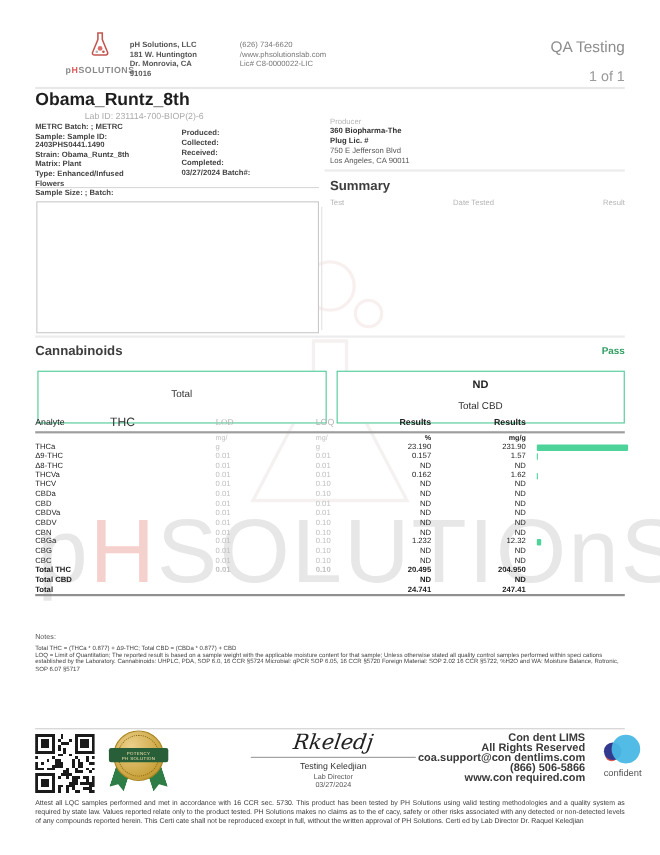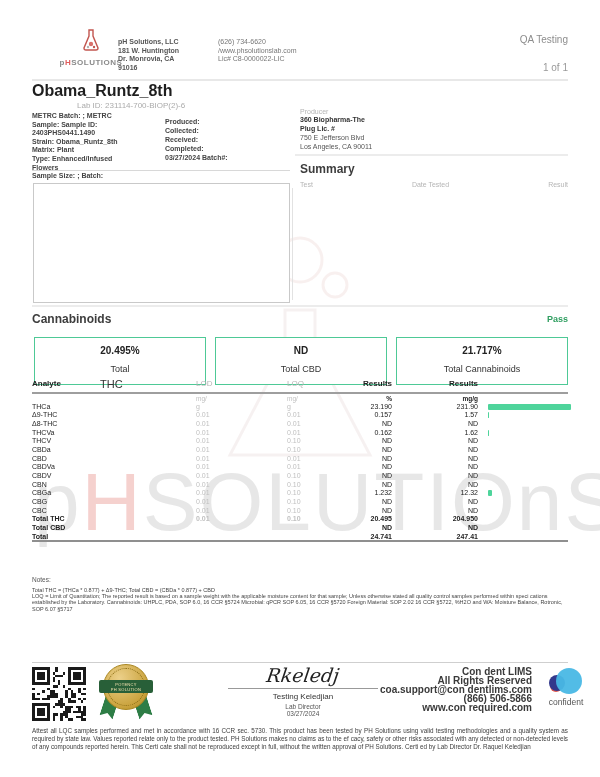--- a/index.html
+++ b/index.html
@@ -12,22 +12,22 @@
   .wm-flask { position:absolute; left:200px; top:230px; z-index:0; opacity:.5; }
 
   .layer { position:relative; z-index:1; }
 
   
   .logo-wrap { position:absolute; left:56px; top:28px; width:70px; text-align:center; }
   .logo-word { font-size:8px; letter-spacing:.5px; color:#8a8a8a; font-weight:700; margin-top:2px; }
   .logo-word .accent { color:#e05c5c; }
   .lab-block { position:absolute; left:118px; top:38px; width:92px; font-size:7px; font-weight:700; color:#555; line-height:8.6px; }
   .contact-block { position:absolute; left:218px; top:38px; width:120px; font-size:7px; color:#777; line-height:8.6px; }
-  .qa-label { position:absolute; right:32px; top:34px; font-size:10px; color:#8d8d8d; }
-  .page-num { position:absolute; right:32px; top:62px; font-size:10px; color:#9a9a9a; }
+  .qa-label { position:absolute; right:32px; top:34px; font-size:14px; color:#8d8d8d; }
+  .page-num { position:absolute; right:32px; top:62px; font-size:13px; color:#9a9a9a; }
   .rule-header { position:absolute; left:32px; right:32px; top:79px; height:2px; background:#e8e8e8; }
 
   
   .sample-name { position:absolute; left:32px; top:82px; font-size:16px; font-weight:700; color:#1e1e1e; }
   .lab-id { position:absolute; left:32px; top:101px; font-size:8px; color:#ababab;margin-left:45px; }
   .sample-info { position:absolute; left:32px; top:112px; width:132px; font-size:7px; font-weight:700; color:#444; line-height:8.6px; }
   .sample-info-rule { position:absolute; left:32px; top:169.5px; width:258px; height:1px; background:#d8d8d8; }
   .sample-size-label { position:absolute; left:32px; top:172px; font-size:7px; font-weight:700; color:#444; }
   .sample-box { position:absolute; left:33px; top:183px; width:257px; height:120px; border:1px solid #c9c9c9; background:#fff; }
   .dates-block { position:absolute; left:165px; top:117px; width:110px; font-size:7px; font-weight:700; color:#444; line-height:9px; }
@@ -46,23 +46,23 @@
   .cann-title { position:absolute; left:32px; top:312px; font-size:12px; font-weight:700; color:#3d3d3d; }
   .cann-pass { position:absolute; right:32px; top:314px; font-size:9px; font-weight:700; color:#2f9e60; }
   .cboxes { position:absolute; left:34px; right:32px; top:337px; display:flex; gap:9px; }
   .cbox { flex:1; height:48px; border:1.5px solid #4ec996; background:#fff; text-align:center; padding-top:7px; }
   .cbox-val { font-size:10px; font-weight:700; color:#222; }
   .cbox-label { font-size:9px; color:#333; margin-top:8px; }
 
   
   .atable { position:absolute; left:32px; top:379px; width:536px; }
   .thead-row { position:relative; height:12px; }
-  .thead-row .h-analyte { position:absolute; left:0; font-size:8px; font-weight:700; color:#222; }
+  .thead-row .h-analyte { position:absolute; left:0; font-size:8px; font-weight:400; color:#222; }
   .thead-row .h-thc { position:absolute; left:68px; top:-1px; font-size:11px; color:#333; }
-  .thead-row .h-lod { position:absolute; left:164px; font-size:8px; color:#b5b5b5; }
+  .thead-row .h-lod { position:absolute; left:164px; font-size:8px; color:#b5b5b5;font-family:Liberation Serif, serif; }
   .thead-row .h-loq { position:absolute; left:255px; font-size:8px; color:#b5b5b5; }
   .thead-row .h-res1 { position:absolute; right:176px; width:70px; text-align:right; font-size:8px; font-weight:700; color:#222; }
   .thead-row .h-res2 { position:absolute; right:90px; width:70px; text-align:right; font-size:8px; font-weight:700; color:#222; }
   .thead-rule { height:1.5px; background:#9e9e9e; margin:1px 0 1px 0; }
   .tunits { position:relative; height:8px; font-size:6.5px; }
   .tunits .u-lod { position:absolute; left:164px; color:#c0c0c0; }
   .tunits .u-loq { position:absolute; left:255px; color:#c0c0c0; }
   .tunits .u-pct { position:absolute; right:176px; width:70px; text-align:right; font-weight:700; color:#222; }
   .tunits .u-mgg { position:absolute; right:90px; width:70px; text-align:right; font-weight:700; color:#222; }
   .trow { position:relative; height:8.7px; font-size:7px; line-height:8.7px; }
@@ -183,30 +183,25 @@
         <span>Date Tested</span>
         <span>Result</span>
       </div>
     <div class="summary-body"></div>
 
     <div class="rule-cann"></div>
     <div class="cann-title">Cannabinoids</div>
     <div class="cann-pass">Pass</div>
     <div class="cboxes">
         <div class="cbox">
-          <div class="cbox-val">20.495%</div>
           <div class="cbox-label">Total</div>
         </div>
         <div class="cbox">
           <div class="cbox-val">ND</div>
           <div class="cbox-label">Total CBD</div>
-        </div>
-        <div class="cbox">
-          <div class="cbox-val">21.717%</div>
-          <div class="cbox-label">Total Cannabinoids</div>
         </div>
       </div>
 
     <div class="atable">
       <div class="thead-row">
         <span class="h-analyte">Analyte</span>
         <span class="h-thc">THC</span>
         <span class="h-lod">LOD</span>
         <span class="h-loq">LOQ</span>
         <span class="h-res1">Results</span>

